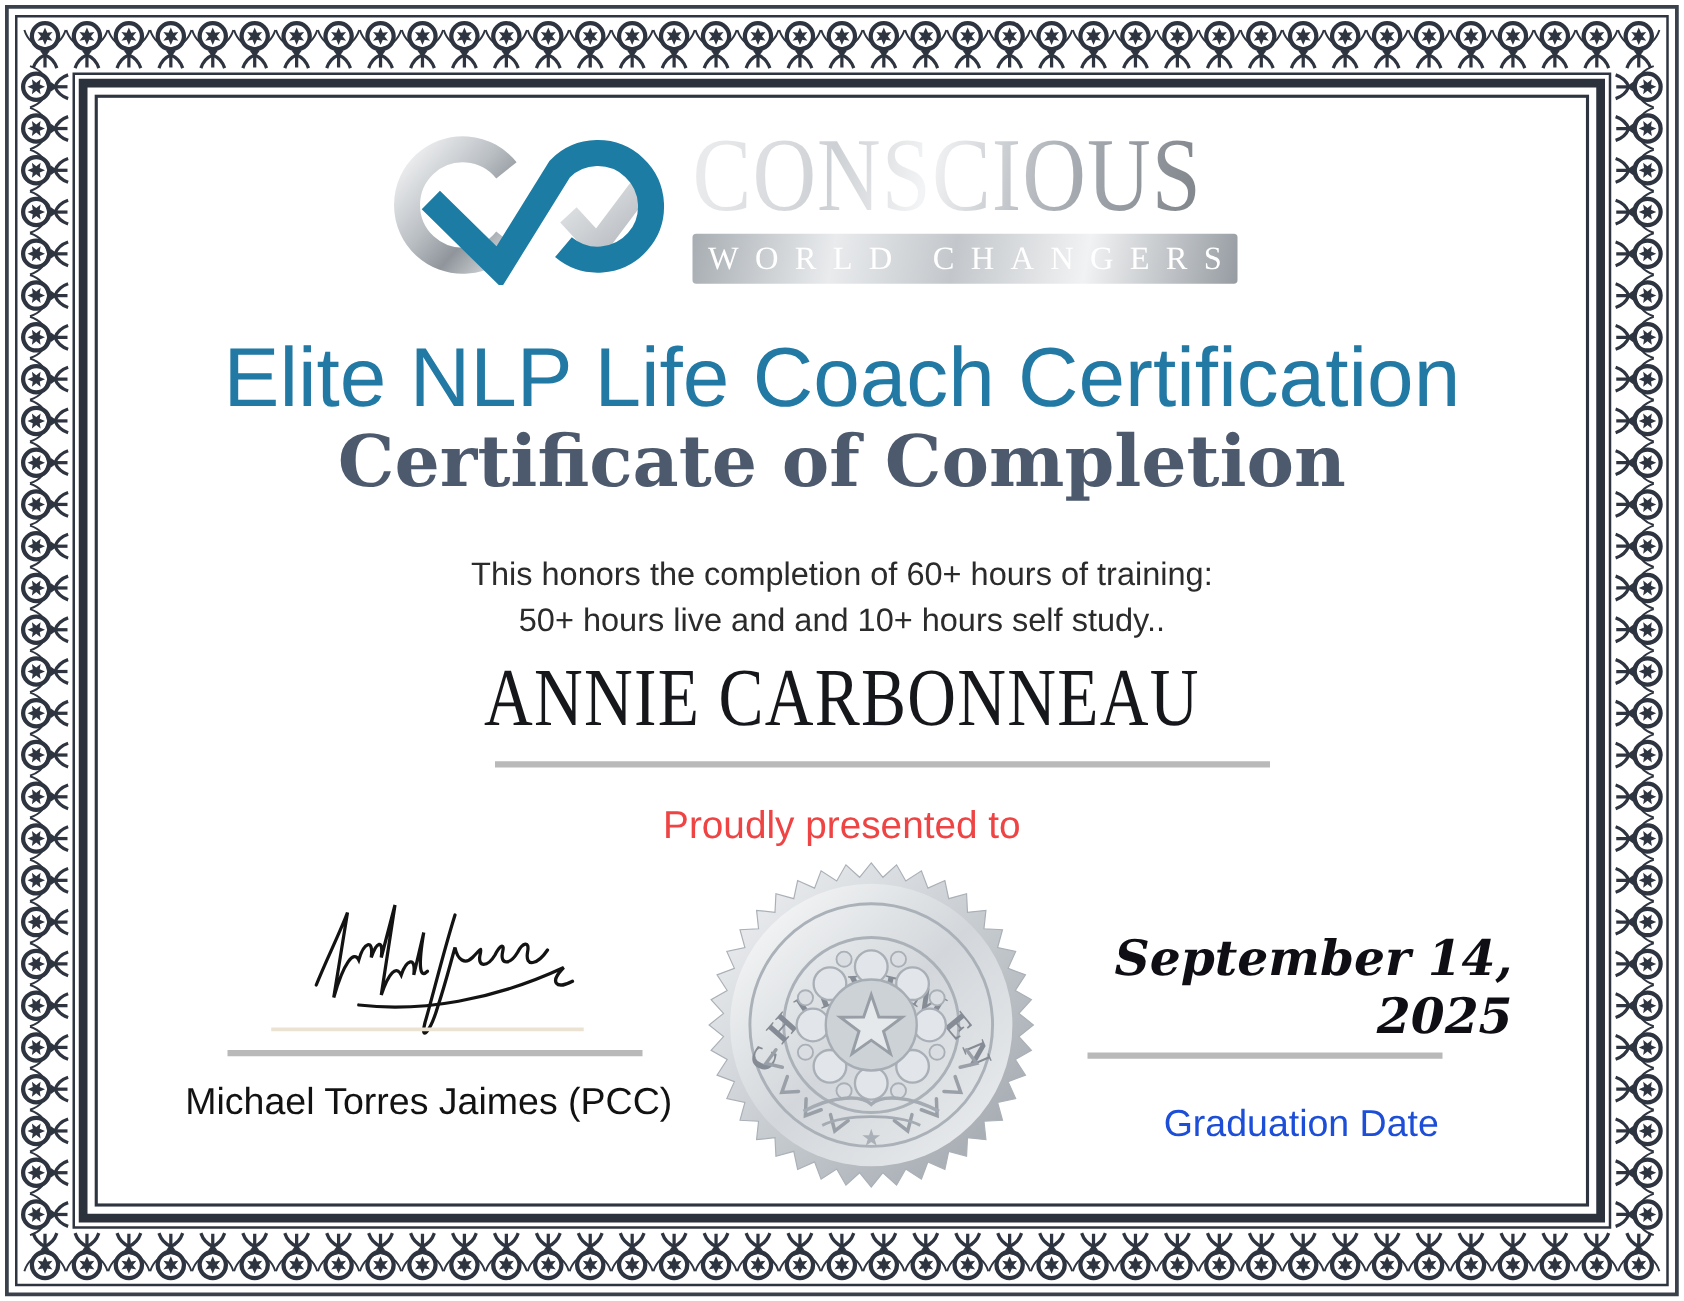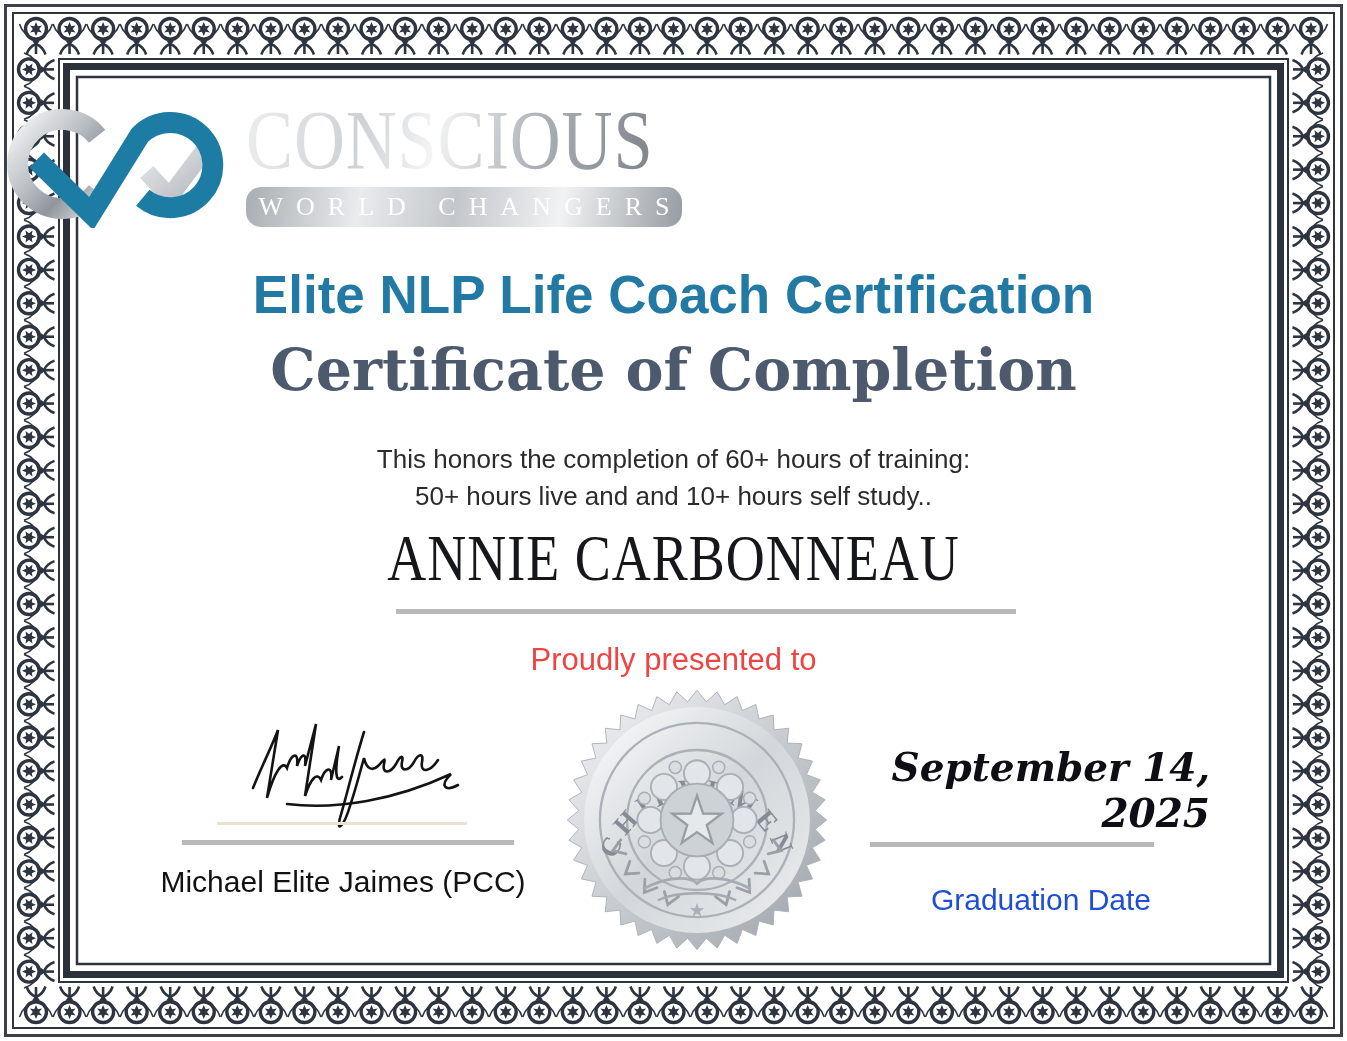--- a/index.html
+++ b/index.html
@@ -3,34 +3,34 @@
 <meta charset="utf-8">
 <style>
   html,body{margin:0;padding:0;background:#ffffff;}
   .page{position:relative;width:1347px;height:1041px;background:#fff;overflow:hidden;
         font-family:"Liberation Sans",sans-serif;}
   .abs{position:absolute;}
   
   #borderSvg{position:absolute;left:0;top:0;z-index:1;}
   
   .content{position:absolute;left:0;top:0;width:100%;height:100%;z-index:2;}
-  .logo-row{position:absolute;left:0;top:102px;width:100%;display:flex;
+  .logo-row{position:absolute;left:0;top:102px;width:100%;display:flex;justify-content:center;
             align-items:center;gap:18px;}
   .brand-col{display:flex;flex-direction:column;align-items:flex-start;}
   .brand-top{font-family:"Liberation Serif",serif;font-size:84px;line-height:76px;font-weight:400;
              letter-spacing:1px;transform:scaleX(.84);transform-origin:left center;
              background:linear-gradient(105deg,#e9eaec 4%,#cdd0d4 28%,#f3f4f5 46%,#a9aeb4 72%,#84898f 96%);
              -webkit-background-clip:text;background-clip:text;color:transparent;white-space:nowrap;}
-  .brand-bar{margin-top:8px;width:436px;height:40px;border-radius:15px;
+  .brand-bar{margin-top:8px;width:436px;height:40px;border-radius:3px;
              background:linear-gradient(100deg,#a7adb2 0%,#e9ebed 26%,#c3c7cb 48%,#f1f2f3 72%,#969ca2 100%);
              display:flex;align-items:center;justify-content:center;}
   .brand-bottom{font-family:"Liberation Serif",serif;font-size:26px;color:#ffffff;
                 letter-spacing:13px;padding-left:13px;white-space:nowrap;}
   .program-title{position:absolute;left:0;top:264px;width:100%;text-align:center;
-                 font-size:53px;font-weight:700;color:#2179a4;letter-spacing:0px;}
+                 font-size:67px;font-weight:400;color:#2179a4;letter-spacing:0px;}
   .script-title{position:absolute;left:0;top:336px;width:100%;text-align:center;
                 font-family:"DejaVu Serif",serif;font-weight:700;
                 font-size:57px;color:#4d5a6e;}
   .desc{position:absolute;left:0;top:441px;width:100%;text-align:center;
         font-size:26px;line-height:37px;color:#2b2b2b;}
   .name{position:absolute;left:0;top:520px;width:100%;text-align:center;
         font-family:"Liberation Serif",serif;font-size:54px;color:#15171b;
         letter-spacing:1px;transform:scaleY(1.22);transform-origin:center top;}
   .rule{position:absolute;background:#b9b9b9;height:5px;}
   .presented{position:absolute;left:0;top:642px;width:100%;text-align:center;
@@ -1453,21 +1453,21 @@
     <svg class="abs" style="left:245px;top:704px;" width="225" height="128" viewBox="0 0 225 128">
       <g fill="none" stroke="#131313" stroke-width="2.6" stroke-linecap="round">
         <path d="M8,84 C16,64 27,42 33,26 L22,94 C30,66 38,56 42,64 C46,50 54,46 52,62 C56,50 62,46 60,62 L71,20 L60,92 C66,74 72,68 76,76 C80,64 88,60 86,76 L94,42 C90,66 90,80 97,73"></path>
         <path d="M119,28 C109,60 101,94 95,114 C91,130 99,122 105,102 C111,84 115,68 119,54 C121,64 127,68 133,62 C139,56 141,52 139,60 C137,70 145,70 151,60 C155,52 159,50 157,58 C155,68 163,68 169,58 C173,50 179,48 177,58 C175,70 185,68 193,56"></path>
         <path d="M42,100 C92,106 150,96 206,70 C194,82 200,88 213,81"></path>
       </g>
     </svg>
     <div class="sig-faint"></div>
     <div class="rule" style="left:182px;top:840px;width:332px;"></div>
     <div class="certify-block">
-      <div>Michael Elite Jaimes (PCC)</div>
+      <div>Michael Torres Jaimes (PCC)</div>
     </div>
 
     <svg class="abs" style="left:557px;top:680px;" width="280" height="280" viewBox="-150 -150 300 300">
       <defs>
         <linearGradient id="gBurst" x1="0" y1="0" x2="1" y2="1">
           <stop offset="0" stop-color="#f4f5f7"></stop>
             <stop offset=".55" stop-color="#c3c8cd"></stop>
           <stop offset="1" stop-color="#9ba1a8"></stop>
         </linearGradient>
         <linearGradient id="gFace" x1="0" y1="0" x2="1" y2="1">

